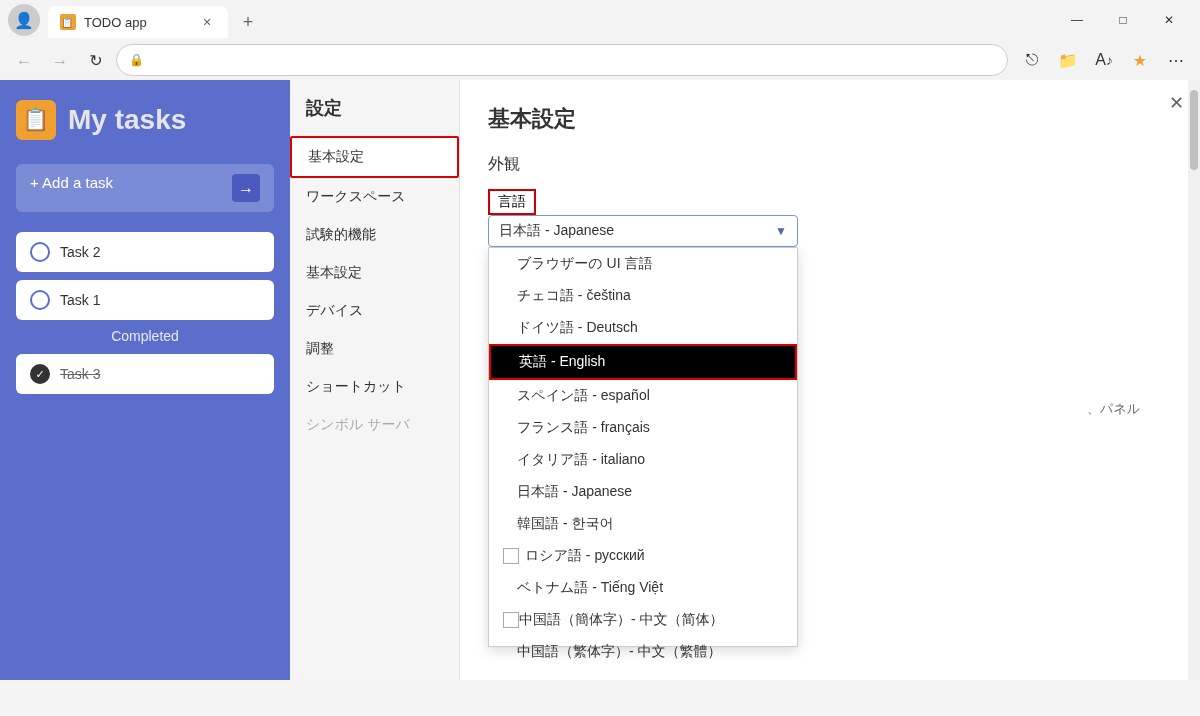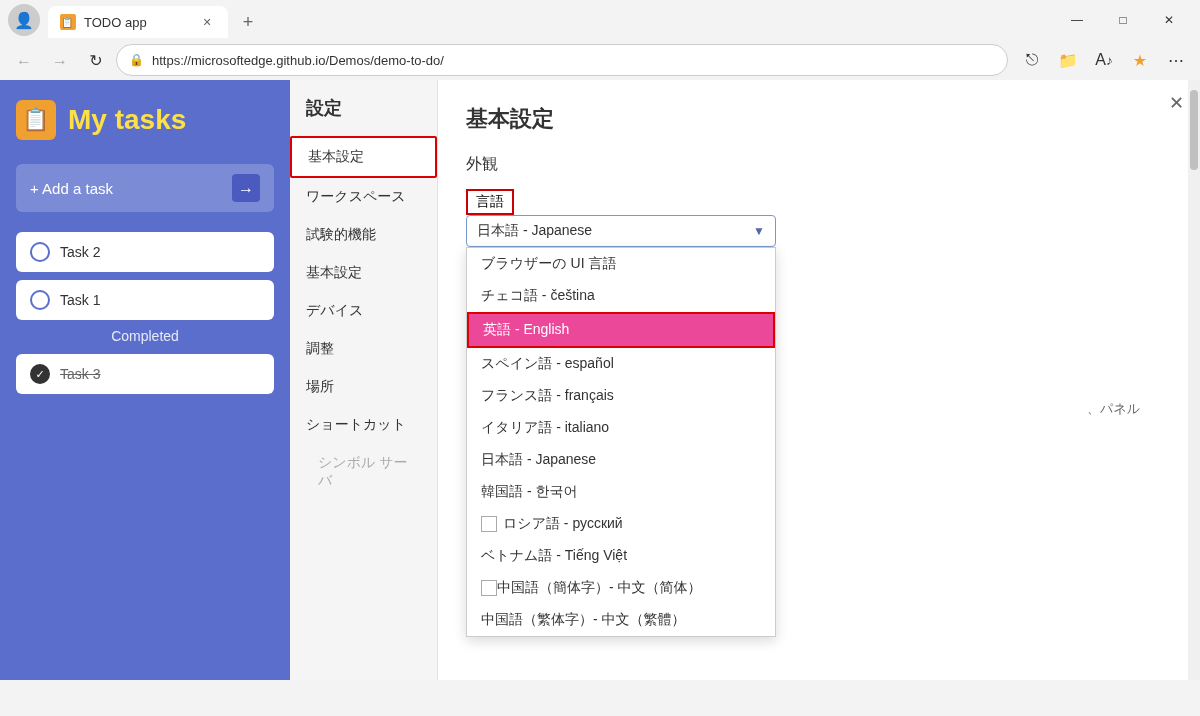--- a/index.html
+++ b/index.html
@@ -28,53 +28,53 @@
     .toolbar-icon { width: 32px; height: 32px; display: flex; align-items: center; justify-content: center; border-radius: 4px; cursor: pointer; color: #333; font-size: 16px; }
     .toolbar-icon.starred { color: #f0a030; }
 
     
     .app-content { display: flex; width: 100%; height: calc(716px - 116px); background: white; }
 
     
     .todo-sidebar { width: 290px; background: #5b6ecc; flex-shrink: 0; padding: 20px 16px; color: white; }
     .todo-header { display: flex; align-items: center; gap: 12px; margin-bottom: 24px; }
     .todo-logo { width: 40px; height: 40px; background: #f0a030; border-radius: 6px; display: flex; align-items: center; justify-content: center; font-size: 22px; }
-    .todo-title { font-size: 28px; font-weight: 700; color: #fde047; }
-    .add-task-bar { display: flex; align-items: center; background: rgba(255,255,255,0.2); border-radius: 6px; padding: 10px 14px; margin-bottom: 20px; cursor: pointer; }
+    .todo-title { font-size: 28px; font-weight: 700; color: #e5e5e5; }
+    .add-task-bar { display: flex; align-items: flex-start; background: rgba(255,255,255,0.2); border-radius: 6px; padding: 10px 14px; margin-bottom: 20px; cursor: pointer; }
     .add-task-text { flex: 1; font-size: 15px; color: white; }
     .add-task-icon { width: 28px; height: 28px; background: #4a5abf; border-radius: 4px; display: flex; align-items: center; justify-content: center; color: white; font-size: 16px; }
     .section-label { font-size: 14px; color: rgba(255,255,255,0.85); text-align: center; margin-bottom: 10px; }
     .task-item { display: flex; align-items: center; gap: 10px; background: white; border-radius: 6px; padding: 10px 14px; margin-bottom: 8px; }
     .task-circle { width: 20px; height: 20px; border-radius: 50%; border: 2px solid #5b6ecc; flex-shrink: 0; }
     .task-circle.done { background: #333; border-color: #333; display: flex; align-items: center; justify-content: center; color: white; font-size: 11px; }
     .task-text { font-size: 14px; color: #333; }
     .task-text.done { text-decoration: line-through; color: #666; }
     .completed-section { margin-top: 8px; }
 
     
-    .settings-nav { width: 148px; background: #f5f5f5; flex-shrink: 0; padding: 16px 0; border-right: 1px solid #e0e0e0; }
+    .settings-nav { width: 170px; background: #f5f5f5; flex-shrink: 0; padding: 16px 0; border-right: 1px solid #e0e0e0; }
     .settings-nav-title { font-size: 18px; font-weight: 600; color: #333; padding: 0 16px 16px; }
     .settings-nav-item { padding: 10px 16px; font-size: 14px; color: #333; cursor: pointer; display: flex; align-items: center; }
     .settings-nav-item.active { background: white; border: 2px solid #d00; border-radius: 2px; font-weight: 500; }
-    .settings-nav-item.disabled { color: #aaa; cursor: default; margin-left: 12px; }
+    .settings-nav-item.disabled { color: #aaa; cursor: default; }
 
     
     .settings-main { flex: 1; background: white; padding: 24px 28px; position: relative; overflow: hidden; }
     .settings-close { position: absolute; top: 12px; right: 16px; font-size: 18px; color: #666; cursor: pointer; }
     .settings-section-title { font-size: 22px; font-weight: 600; color: #333; margin-bottom: 20px; }
     .settings-group-title { font-size: 16px; font-weight: 500; color: #333; margin-bottom: 14px; }
     .lang-label-box { display: inline-block; border: 2px solid #d00; padding: 2px 8px; font-size: 14px; margin-bottom: 0; }
 
     
     .dropdown-wrapper { position: relative; width: 310px; }
     .dropdown-selected { display: flex; align-items: center; justify-content: space-between; border: 1px solid #7799cc; border-radius: 4px; padding: 6px 10px; font-size: 14px; color: #333; background: white; cursor: pointer; }
     .dropdown-arrow { color: #5566aa; font-size: 12px; }
     .dropdown-list { position: absolute; top: 100%; left: 0; width: 100%; background: white; border: 1px solid #ccc; box-shadow: 0 4px 12px rgba(0,0,0,0.15); z-index: 100; max-height: 400px; }
-    .dropdown-item { padding: 7px 14px; font-size: 14px; color: #333; cursor: pointer; }
-    .dropdown-item.selected { background: #ec4899; color: white; border: 2px solid #d00; }
+    .dropdown-item { padding: 7px 28px; font-size: 14px; color: #333; cursor: pointer; }
+    .dropdown-item.selected { background: #000000; color: white; border: 2px solid #d00; }
 
     
     .scrollbar { position: absolute; right: 0; top: 0; bottom: 0; width: 12px; background: #f0f0f0; }
     .scrollbar-thumb { width: 8px; margin: 0 auto; margin-top: 10px; height: 80px; background: #c0c0c0; border-radius: 4px; }
   </style>
 </head>
 <body>
 
 <div class="browser-chrome">
 
@@ -94,21 +94,20 @@
       <button class="window-btn close">✕</button>
     </div>
   </div>
 
   <div class="address-bar">
     <div class="nav-btn disabled">←</div>
     <div class="nav-btn disabled">→</div>
     <div class="nav-btn">↻</div>
     <div class="url-bar">
       <span class="url-lock">🔒</span>
-      <span class="url-text">https://microsoftedge.github.io/Demos/demo-to-do/</span>
     </div>
     <div class="toolbar-icons">
       <div class="toolbar-icon">⎋</div>
       <div class="toolbar-icon">📁</div>
       <div class="toolbar-icon">A<sup>♪</sup></div>
       <div class="toolbar-icon starred">★</div>
       <div class="toolbar-icon">⋯</div>
     </div>
   </div>
 </div>
@@ -156,23 +155,20 @@
       <span>試験的機能</span>
     </div>
     <div class="settings-nav-item">
       <span>基本設定</span>
     </div>
     <div class="settings-nav-item">
       <span>デバイス</span>
     </div>
     <div class="settings-nav-item">
       <span>調整</span>
-    </div>
-    <div class="settings-nav-item">
-      <span>場所</span>
     </div>
     <div class="settings-nav-item">
       <span>ショートカット</span>
     </div>
     <div class="settings-nav-item disabled">
       <span>シンボル サーバ</span>
     </div>
   </div>
 
   <div class="settings-main">
@@ -185,20 +181,21 @@
 
     
     <div class="dropdown-wrapper">
       <div class="dropdown-selected">
         <span>日本語 - Japanese</span>
         <span class="dropdown-arrow">▼</span>
       </div>
       <div class="dropdown-list">
         <div class="dropdown-item">ブラウザーの UI 言語</div>
         <div class="dropdown-item">チェコ語 - čeština</div>
+        <div class="dropdown-item">ドイツ語 - Deutsch</div>
         <div class="dropdown-item selected">英語 - English</div>
         <div class="dropdown-item">スペイン語 - español</div>
         <div class="dropdown-item">フランス語 - français</div>
         <div class="dropdown-item">イタリア語 - italiano</div>
         <div class="dropdown-item">日本語 - Japanese</div>
         <div class="dropdown-item">韓国語 - 한국어</div>
         <div style="display:flex;align-items:center;gap:6px;">
           <div style="width:16px;height:16px;border:1px solid #aaa;flex-shrink:0;margin-left:14px;"></div>
           <div class="dropdown-item" style="padding-left:0;">ロシア語 - русский</div>
         </div>

